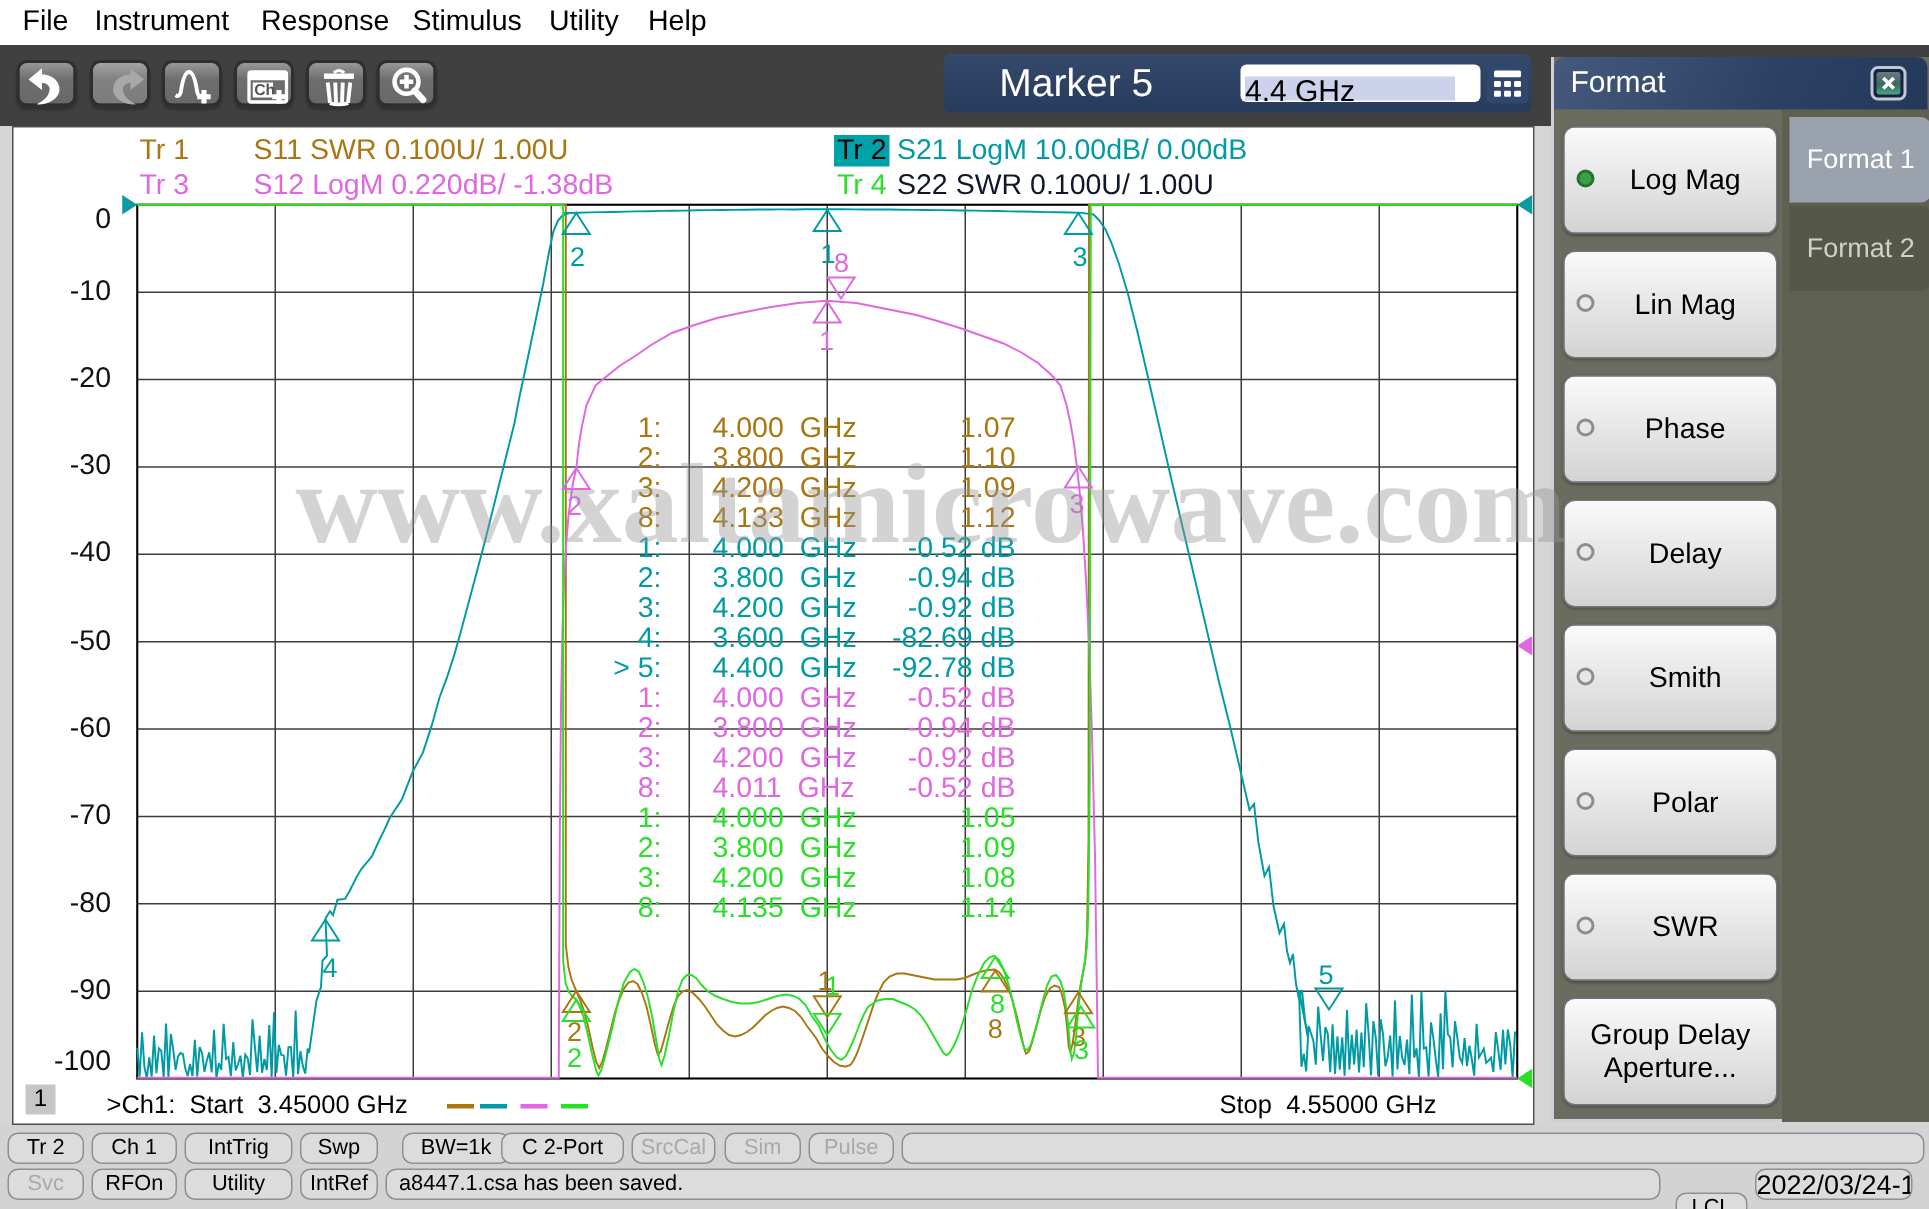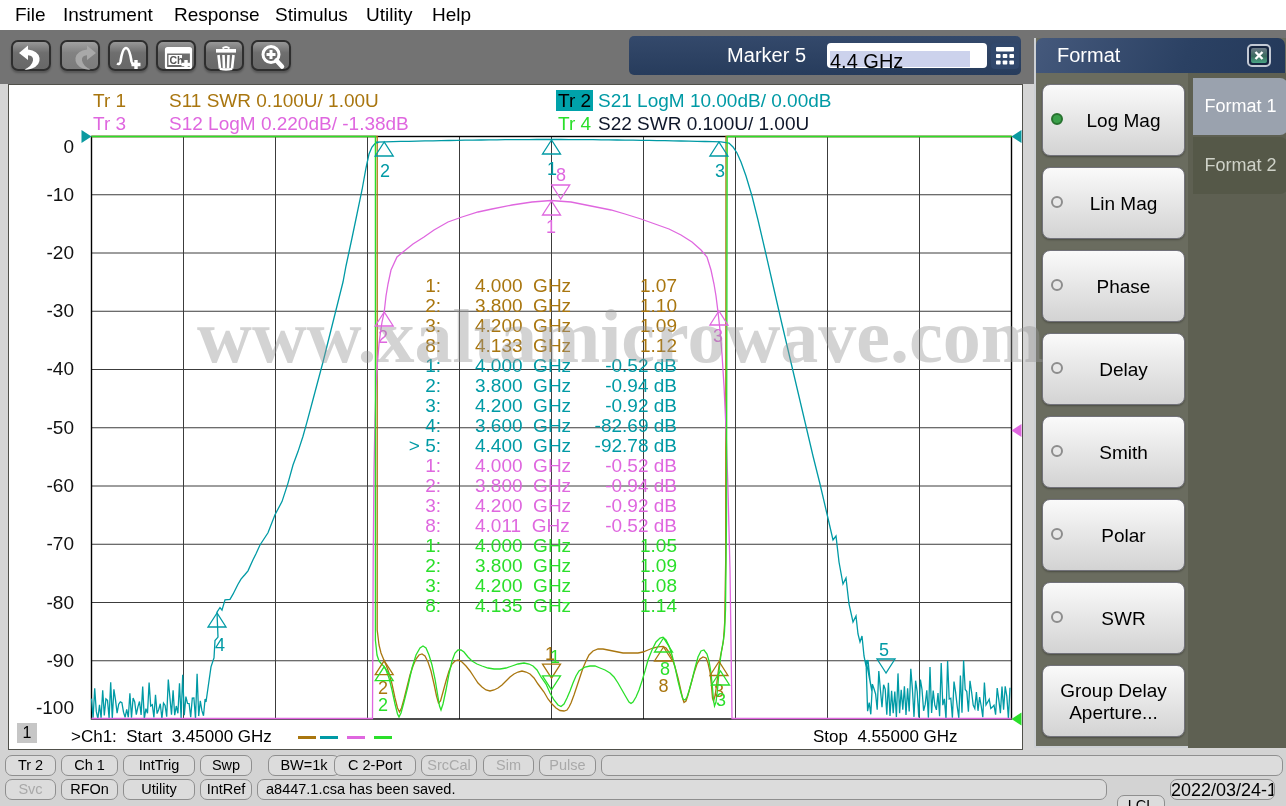--- a/index.html
+++ b/index.html
@@ -1,37 +1,37 @@
 <!DOCTYPE html>
 <html><head><meta charset="utf-8"><style>
 *{margin:0;padding:0;box-sizing:border-box}
 body{width:1286px;height:806px;position:relative;background:#d5d5d5;font-family:"Liberation Sans",sans-serif;overflow:hidden}
 #menubar{position:absolute;left:0;top:0;width:1286px;height:30px;background:#fff}
 .mi{position:absolute;top:0;height:30px;line-height:30px;font-size:19px;color:#000}
-#tbar{position:absolute;left:0;top:30px;width:1286px;height:54px;background:#737373}
+#tbar{position:absolute;left:0;top:30px;width:1286px;height:54px;background:#404040}
 .tbtn,.tbtn2{position:absolute;top:9.5px;width:40px;height:31px;border-radius:7px;border:2px solid #2e2e2e;background:linear-gradient(#989898,#6e6e6e 40%,#686868);box-shadow:0 2px 2px rgba(0,0,0,0.25)}
 .tbtn2{background:linear-gradient(#a2a2a2,#828282 40%,#7c7c7c)}
 #display{position:absolute;left:8px;top:84px;width:1015px;height:666px;background:#fff;border:1px solid #50504a}
 #chart{position:absolute;left:0;top:0;width:1286px;height:806px;pointer-events:none}
 .yl{position:absolute;left:27px;width:47px;text-align:right;font-size:19px;color:#111;height:22px;line-height:22px}
 .tl{position:absolute;font-size:19px;height:21px;line-height:21px;white-space:pre}
 .bl{position:absolute;font-size:17px;height:21px;line-height:21px;white-space:pre;color:#000}
 .mrow{position:absolute;left:0;top:0;height:20px;line-height:20px;font-size:19px}
 .mn{position:absolute;left:341px;width:100px;text-align:right}
 .mf{position:absolute;left:475px}
 .mv{position:absolute;left:537px;width:140px;text-align:right}
 #wmark{position:absolute;left:197px;top:298px;font-family:"Liberation Serif",serif;font-weight:bold;font-size:76px;line-height:76px;letter-spacing:0px;color:rgba(150,150,150,0.42);z-index:6}
 #mk5bar{position:absolute;left:629px;top:36px;width:392px;height:39px;background:linear-gradient(#34496b,#273c5c);border-radius:5px;z-index:3}
-#mk5bar .lbl{position:absolute;left:0;width:177px;top:0;height:39px;line-height:39px;color:#fff;font-size:20px;text-align:right}
+#mk5bar .lbl{position:absolute;left:0;width:177px;top:0;height:39px;line-height:39px;color:#fff;font-size:26px;text-align:center}
 #mk5input{position:absolute;left:198px;top:7px;width:160px;height:25px;background:#fff;border-radius:4px}
 #mk5sel{position:absolute;left:3px;top:8px;width:140px;height:16px;background:#ccd2ec;font-size:20px;line-height:21px;color:#000;padding-left:0}
 #keypad{position:absolute;left:362px;top:7px;width:28px;height:26px;border-radius:4px;background:#31486c}
 #panel{position:absolute;left:1034px;top:38px;width:252px;height:710px;background:#6a6c5f;z-index:4;border-left:2px solid #cdd0d4;border-bottom:2px solid #cdd0d4}
 #pright{position:absolute;left:152px;top:35px;width:100px;height:675px;background:#5e6052}
-#phead{position:absolute;left:0;top:0;width:249px;height:35px;background:linear-gradient(115deg,#45597c,#2b4163 60%,#24395a);border-radius:7px 7px 0 0;color:#fff;font-size:20px;line-height:35px;padding-left:21px}
+#phead{position:absolute;left:0;top:0;width:249px;height:35px;background:linear-gradient(115deg,#45597c,#2b4163 60%,#24395a);border-radius:7px 7px 0 0;color:#fff;font-size:20px;line-height:35px;padding-left:11px}
 #pclose{position:absolute;left:211px;top:6px;width:24px;height:23px;border-radius:5px;border:2px solid #c3c9d4;background:#16253f}
 #pclosei{position:absolute;left:2px;top:2px;width:16px;height:15px;border-radius:2px;background:linear-gradient(#6b7886,#3a6b5e 55%,#4aa585)}
 .pbtn{position:absolute;left:6px;width:143px;height:72px;border-radius:8px;border:1px solid #72727a;background:linear-gradient(#fafafa,#e8e8e8 45%,#d3d3d3);box-shadow:0 1px 2px rgba(0,0,0,0.3)}
 .pbl{position:absolute;left:20px;right:0;top:0;height:72px;line-height:72px;text-align:center;font-size:19px;color:#000}
 .pbl2{position:absolute;left:0;right:0;top:14px;text-align:center;font-size:19px;color:#000;line-height:22px}
 .radio{position:absolute;left:8px;top:28px;width:12px;height:12px;border-radius:50%;border:2px solid #8d8d8d;background:#e8e8e8}
 .radio.sel{border:2px solid #27722f;background:#3aa04a}
 .ptab{position:absolute;left:157px;width:95px;height:57px;border-radius:0 8px 8px 0;color:#fff;font-size:18px;text-align:center;line-height:57px}
 #statusbar{position:absolute;left:0;top:750px;width:1286px;height:56px;background:#d3d3d3}
 .chip{position:absolute;height:21px;border:1px solid #8f8f8f;border-radius:7px;background:#dcdcdc;font-size:14.5px;line-height:19px;text-align:center;color:#000;white-space:nowrap;overflow:hidden}

